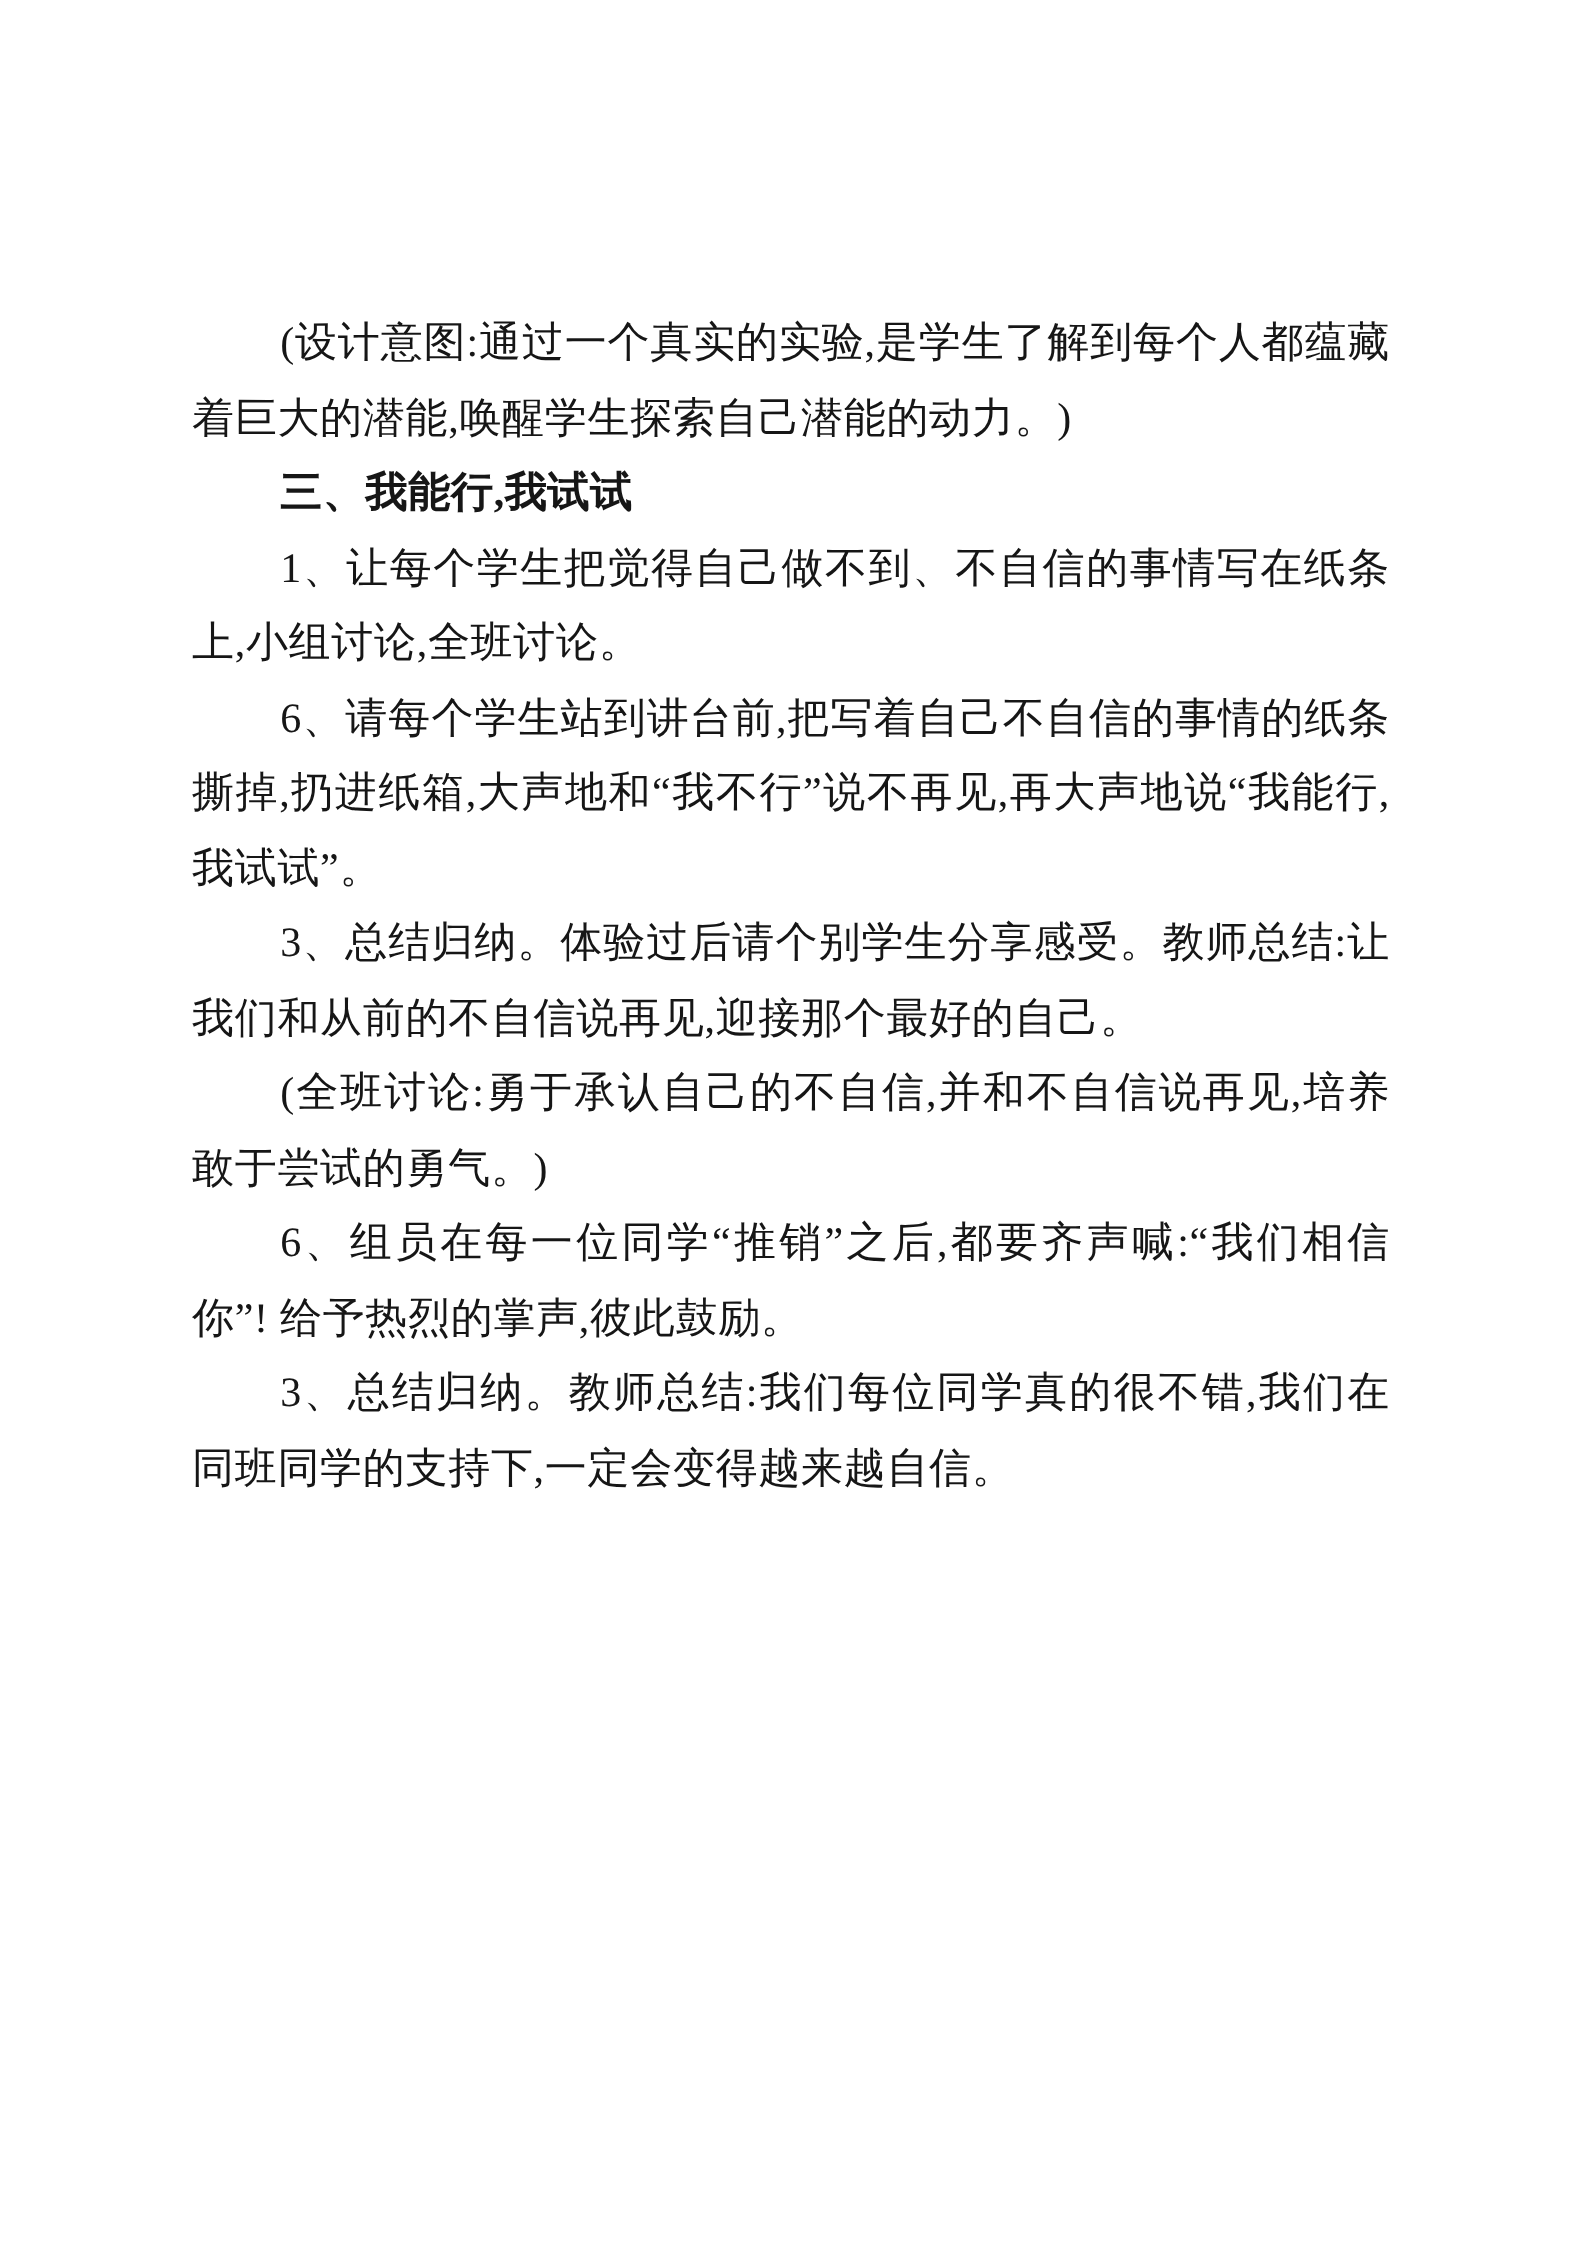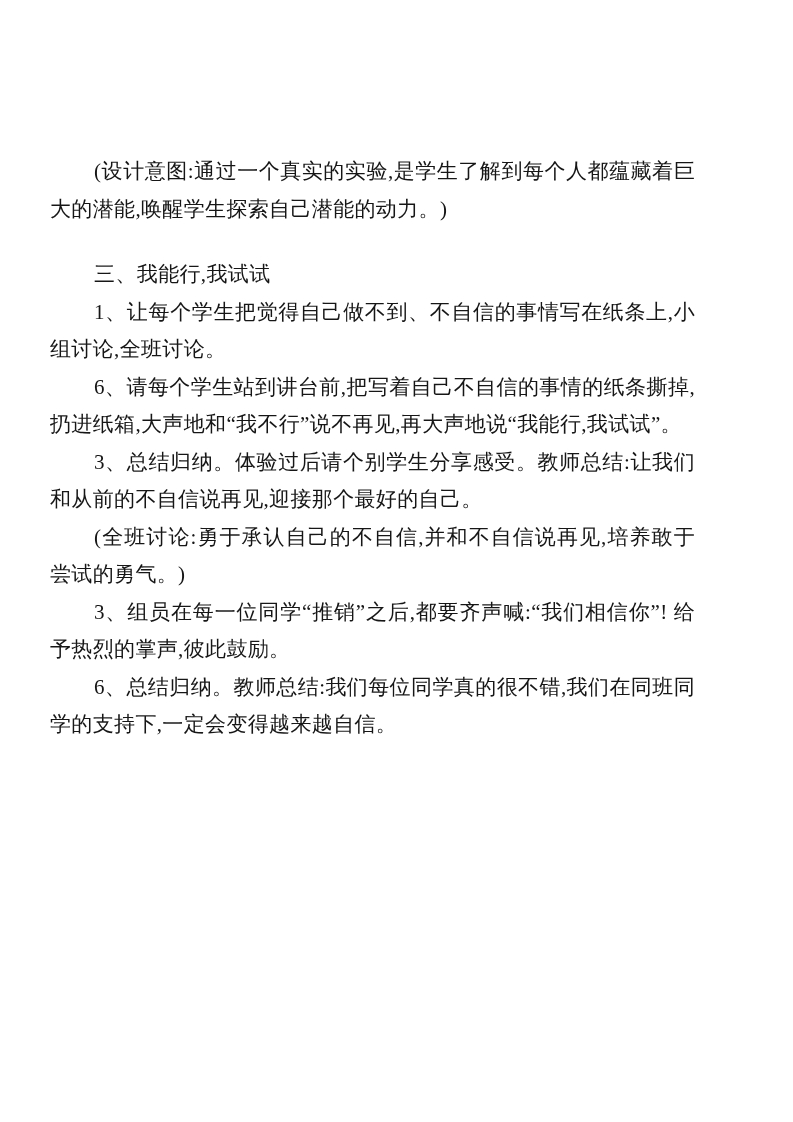--- a/index.html
+++ b/index.html
@@ -11,45 +11,44 @@
     width: 793px;
     height: 1122px;
     overflow: hidden;
     font-family: "Liberation Serif", "DejaVu Serif", serif;
   }
   .page {
     width: 793px;
     height: 1122px;
     background: #ffffff;
     box-sizing: border-box;
-    padding: 153px 98px 0 50px;
+    padding: 153px 98px 0 96px;
   }
   .para {
     margin: 0;
     padding: 0;
     font-size: 21px;
     line-height: 37.5px;
     letter-spacing: 0.35px;
     color: #161616;
     text-align: justify;
     text-justify: inter-character;
     text-indent: 2.1em;
     word-break: normal;
     line-break: strict;
   }
   .heading {
-    font-weight: 400;
-    margin-top: 28px;
+    font-weight: 700;
   }
 </style>
 </head>
 <body>
 
 <div class="page">
   <p class="para">(设计意图:通过一个真实的实验,是学生了解到每个人都蕴藏着巨大的潜能,唤醒学生探索自己潜能的动力。)</p>
   <p class="para heading">三、我能行,我试试</p>
   <p class="para">1、让每个学生把觉得自己做不到、不自信的事情写在纸条上,小组讨论,全班讨论。</p>
   <p class="para">6、请每个学生站到讲台前,把写着自己不自信的事情的纸条撕掉,扔进纸箱,大声地和“我不行”说不再见,再大声地说“我能行,我试试”。</p>
   <p class="para">3、总结归纳。体验过后请个别学生分享感受。教师总结:让我们和从前的不自信说再见,迎接那个最好的自己。</p>
   <p class="para">(全班讨论:勇于承认自己的不自信,并和不自信说再见,培养敢于尝试的勇气。)</p>
-  <p class="para">3、组员在每一位同学“推销”之后,都要齐声喊:“我们相信你”! 给予热烈的掌声,彼此鼓励。</p>
-  <p class="para">6、总结归纳。教师总结:我们每位同学真的很不错,我们在同班同学的支持下,一定会变得越来越自信。</p>
+  <p class="para">6、组员在每一位同学“推销”之后,都要齐声喊:“我们相信你”! 给予热烈的掌声,彼此鼓励。</p>
+  <p class="para">3、总结归纳。教师总结:我们每位同学真的很不错,我们在同班同学的支持下,一定会变得越来越自信。</p>
 </div>
 
 </body></html>

